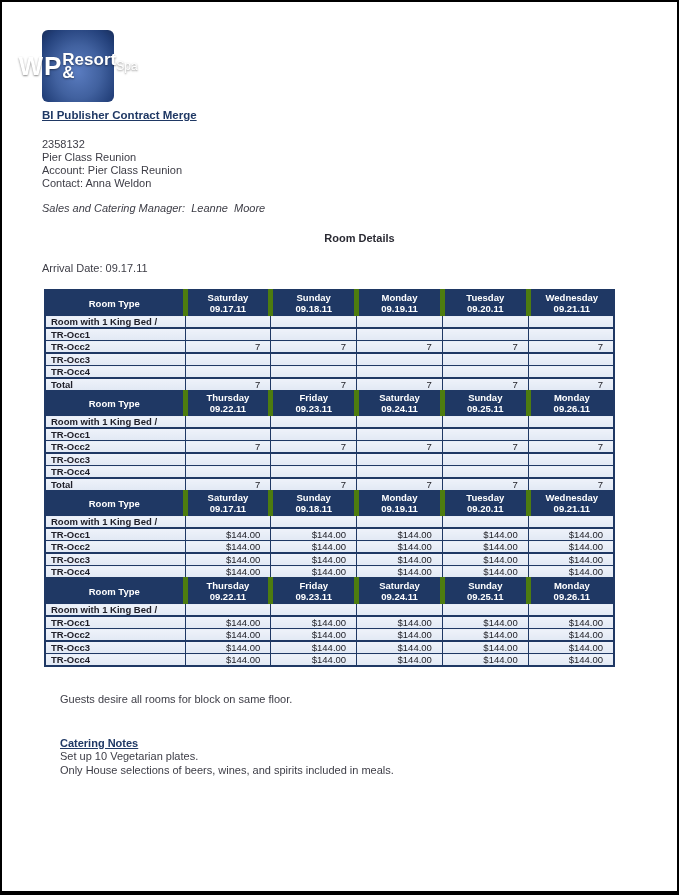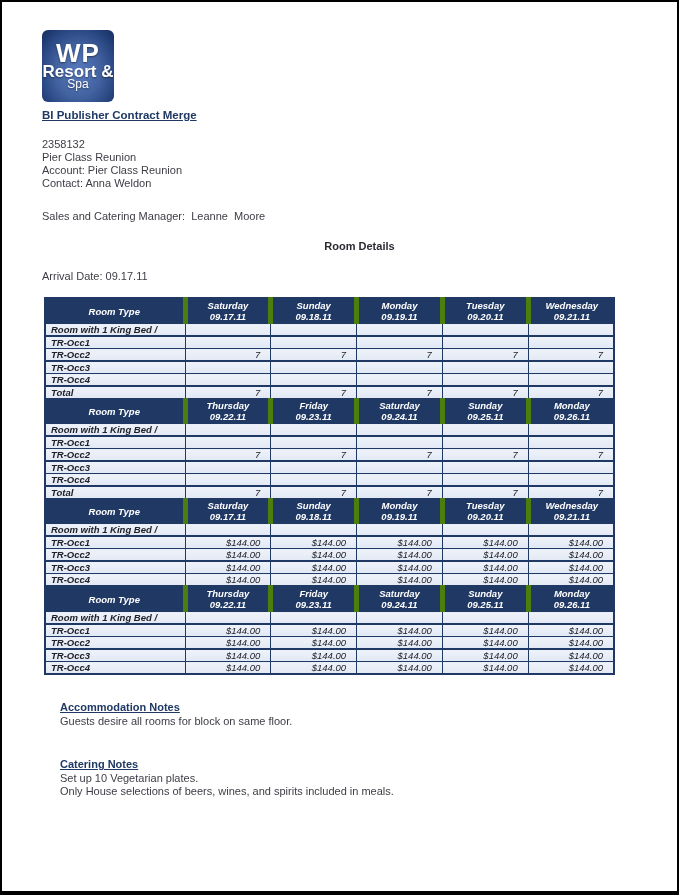--- a/index.html
+++ b/index.html
@@ -6,42 +6,41 @@
   html,body { margin:0; padding:0; background:#888; }
   body { width:679px; }
   .page {
     position:relative; width:679px; height:895px; background:#fff;
     border:2px solid #000; border-bottom-width:4px;
     font-family:"Liberation Sans", sans-serif; color:#3d3d46; overflow:hidden;
   }
   .logo {
     width:72px; height:72px; margin:28px 0 0 40px; border-radius:6px;
     background: radial-gradient(ellipse at 50% 58%, #5a7cc0 0%, #41619f 45%, #23407a 80%, #182d5a 100%);
-    display:flex; flex-direction:column; align-items:center; justify-content:center;
+    display:flex; flex-direction:row; align-items:center; justify-content:center;
     color:#fff; text-shadow:0 1px 2px rgba(0,0,0,.45);
   }
   .logo .wp { font-size:26px; font-weight:bold; line-height:24px; letter-spacing:1px; }
   .logo .l2 { font-size:17px; font-weight:bold; line-height:13px; }
   .logo .l3 { font-size:12px; font-weight:normal; line-height:13px;text-align:right; }
   .doc-title {
     margin:7px 0 0 40px; font-size:11.5px; font-weight:bold;
     color:#1F3864; text-decoration:underline;
   }
   .line { margin-left:40px; font-size:11px; line-height:13px; white-space:pre-wrap; }
   .sent     { margin-top:16px; }
   .acct     { margin-top:17px; }
-  .manager  { margin-top:20px; }
+  .manager  { margin-top:12px;font-style:italic; }
   .room-details { margin-top:17px; font-weight:bold; color:#2a2a33;text-align:center; }
   .arrival  { margin-top:17px; }
 
   table.rooms {
     margin:14px 0 0 42px; border-collapse:collapse; table-layout:fixed;
     width:569px; font-size:9.5px; color:#1b1b22;
     border:2px solid #1F3864;
-    font-style:italic;
   }
   table.rooms col.c0 { width:140px; }
   table.rooms col.cd { width:85.8px; }
   tr.head td {
     background:#1F3864; color:#fff; font-weight:bold; text-align:center;
     height:24px; line-height:11px; font-size:9.5px;
     border-left:5px solid #4d7c0f; padding:1px 0;
   }
   tr.head td:first-child { border-left:none; }
   tr.data td {
@@ -299,21 +298,20 @@
           <td class="val">$144.00</td>
           <td class="val">$144.00</td>
           <td class="val">$144.00</td>
           <td class="val">$144.00</td>
         </tr>
       </tbody>
   </table>
 
   <div class="notes">
     <div class="note-block">
-      <div class="note-heading">Accommodation Notes</div>
       <div class="note-line">Guests desire all rooms for block on same floor.</div>
     </div>
     <div class="note-block">
       <div class="note-heading">Catering Notes</div>
       <div class="note-line">Set up 10 Vegetarian plates.</div>
       <div class="note-line">Only House selections of beers, wines, and spirits included in meals.</div>
     </div>
   </div>
 
 </div>

